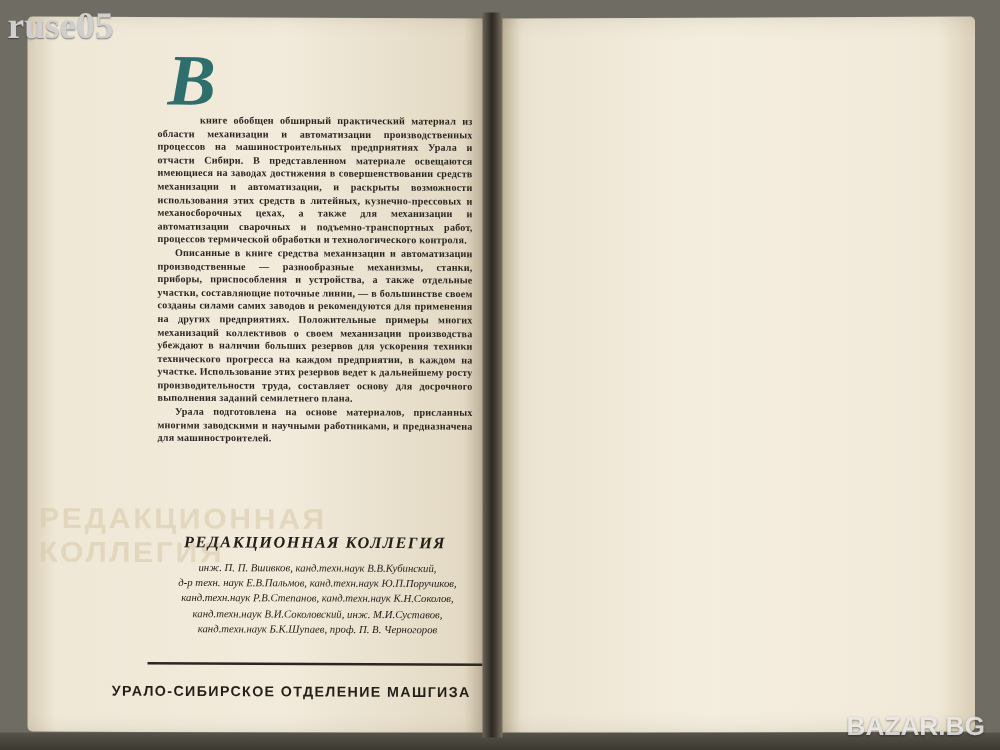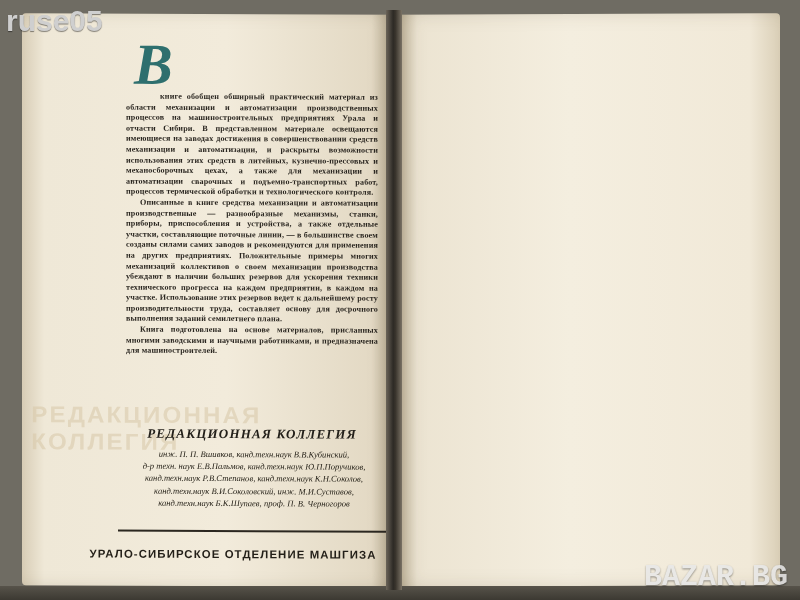--- a/index.html
+++ b/index.html
@@ -3,29 +3,29 @@
 <meta charset="utf-8">
 <style>
   html,body{margin:0;padding:0;}
   body{
     width:800px;height:600px;overflow:hidden;
     background:#6f6c63;
     font-family:"Liberation Serif", serif;
   }
   .watermark-left{
     position:absolute;left:6px;top:4px;
-    font-family:Liberation Sans, sans-serif;
+    font-family:Liberation Serif, serif;
     font-size:30px;font-weight:bold;color:#cfcfcf;
     letter-spacing:0px;z-index:40;
     text-shadow:0 1px 1px rgba(0,0,0,.45);
   }
   .watermark-right{
     position:absolute;right:12px;bottom:6px;
-    font-family:Liberation Mono, monospace;
-    font-size:30px;font-weight:bold;color:#e8e8e8;
+    font-family:Liberation Sans, sans-serif;
+    font-size:21px;font-weight:bold;color:#e8e8e8;
     opacity:.85;z-index:40;
     text-shadow:0 1px 2px rgba(0,0,0,.5);
   }
   .book{
     position:absolute;left:0;top:0;width:800px;height:600px;
   }
   .page{
     position:absolute;top:14px;height:572px;
     background:#efe7d6;
     overflow:hidden;
@@ -110,21 +110,21 @@
 <div class="book">
 
   <div class="gutter"></div>
 
   <div class="page page-left">
     <div class="dropcap">В</div>
 
     <div class="txt l-body">
       <p class="first">книге обобщен обширный практический материал из области механизации и автоматизации производственных процессов на машиностроительных предприятиях Урала и отчасти Сибири. В представленном материале освещаются имеющиеся на заводах достижения в совершенствовании средств механизации и автоматизации, и раскрыты возможности использования этих средств в литейных, кузнечно-прессовых и механосборочных цехах, а также для механизации и автоматизации сварочных и подъемно-транспортных работ, процессов термической обработки и технологического контроля.</p>
       <p>Описанные в книге средства механизации и автоматизации производственные — разнообразные механизмы, станки, приборы, приспособления и устройства, а также отдельные участки, составляющие поточные линии, — в большинстве своем созданы силами самих заводов и рекомендуются для применения на других предприятиях. Положительные примеры многих механизаций коллективов о своем механизации производства убеждают в наличии больших резервов для ускорения техники технического прогресса на каждом предприятии, в каждом на участке. Использование этих резервов ведет к дальнейшему росту производительности труда, составляет основу для досрочного выполнения заданий семилетнего плана.</p>
-      <p>Книга подготовлена на основе материалов, присланных многими заводскими и научными работниками, и предназначена для машиностроителей.</p>
+      <p>Урала подготовлена на основе материалов, присланных многими заводскими и научными работниками, и предназначена для машиностроителей.</p>
     </div>
 
     <div class="ghost">РЕДАКЦИОННАЯ КОЛЛЕГИЯ</div>
 
     <div class="kollegia-title">РЕДАКЦИОННАЯ КОЛЛЕГИЯ</div>
 
     <div class="kollegia-list">
       <div>инж. П. П. Вшивков, канд.техн.наук В.В.Кубинский,</div>
       <div>д-р техн. наук Е.В.Пальмов, канд.техн.наук Ю.П.Поручиков,</div>
       <div>канд.техн.наук  Р.В.Степанов, канд.техн.наук К.Н.Соколов,</div>

